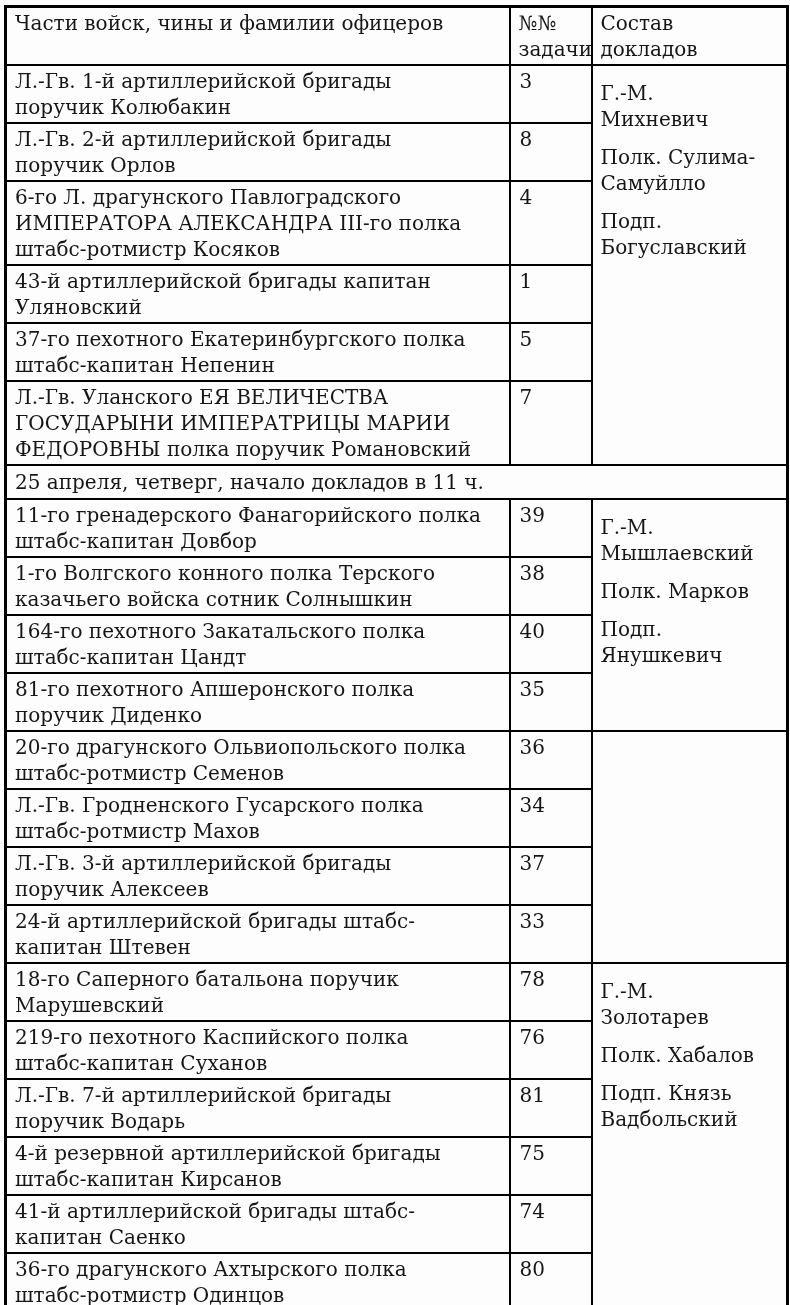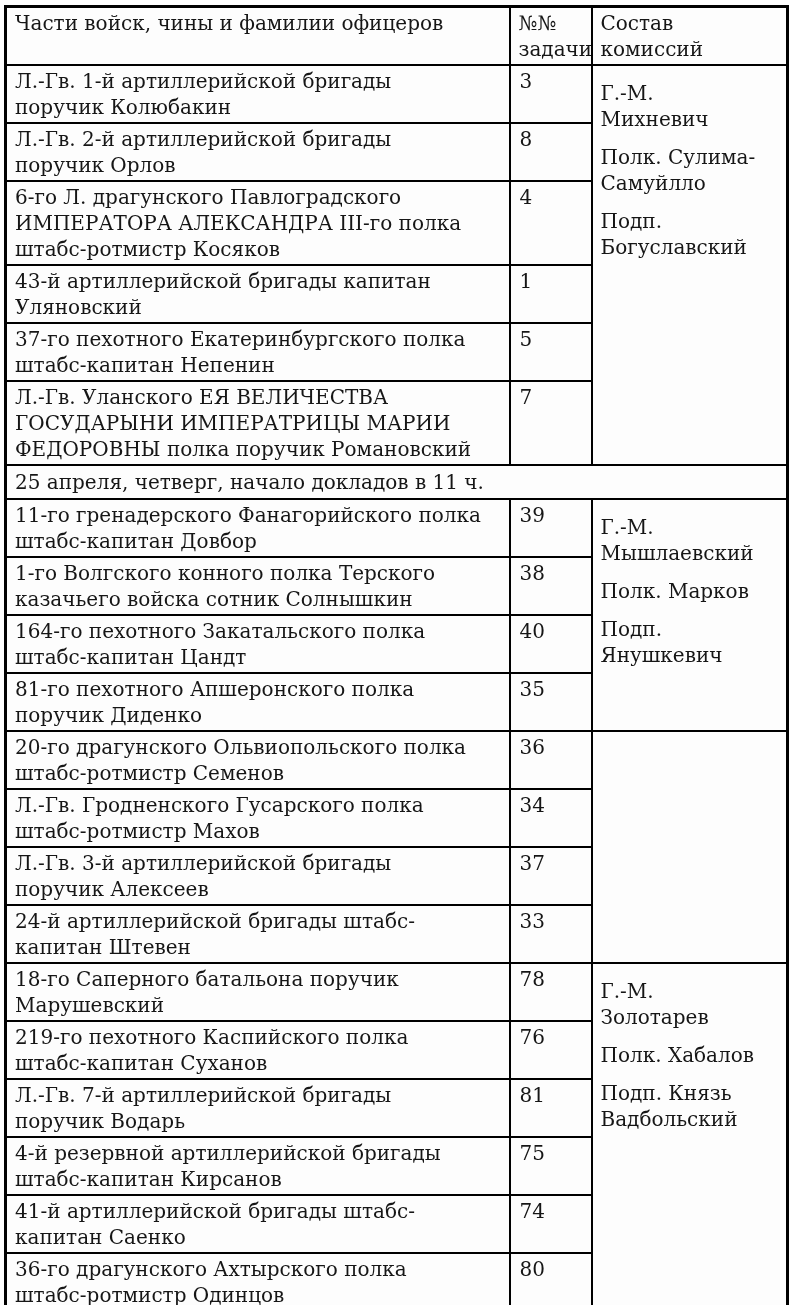--- a/index.html
+++ b/index.html
@@ -54,21 +54,21 @@
     <colgroup>
       <col class="c-unit">
         <col class="c-num">
         <col class="c-comm">
     </colgroup>
 
     <tbody>
         <tr style="height:56px">
       <th>Части войск, чины и фамилии офицеров</th>
       <th>№№ задачи</th>
-      <th>Состав комиссий</th>
+      <th>Состав докладов</th>
     </tr>
 
     <tr style="height:58px">
       <td>Л.-Гв. 1-й артиллерийской бригады поручик Колюбакин</td>
       <td class="num">3</td>
       <td class="commission" rowspan="6">
         <p>Г.-М. Михневич</p>
         <p>Полк. Сулима-Самуйлло</p>
         <p>Подп. Богуславский</p>
       </td>

